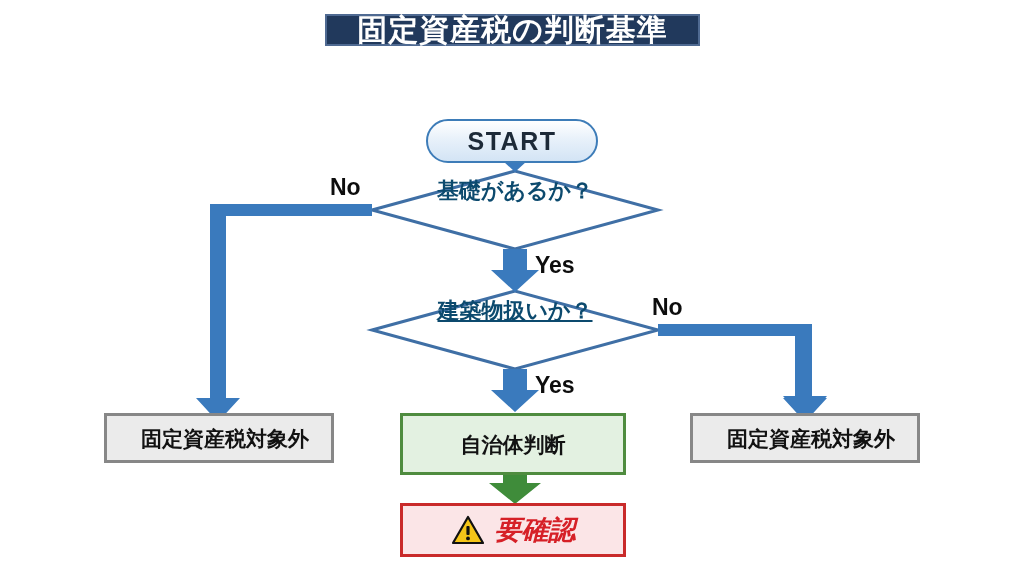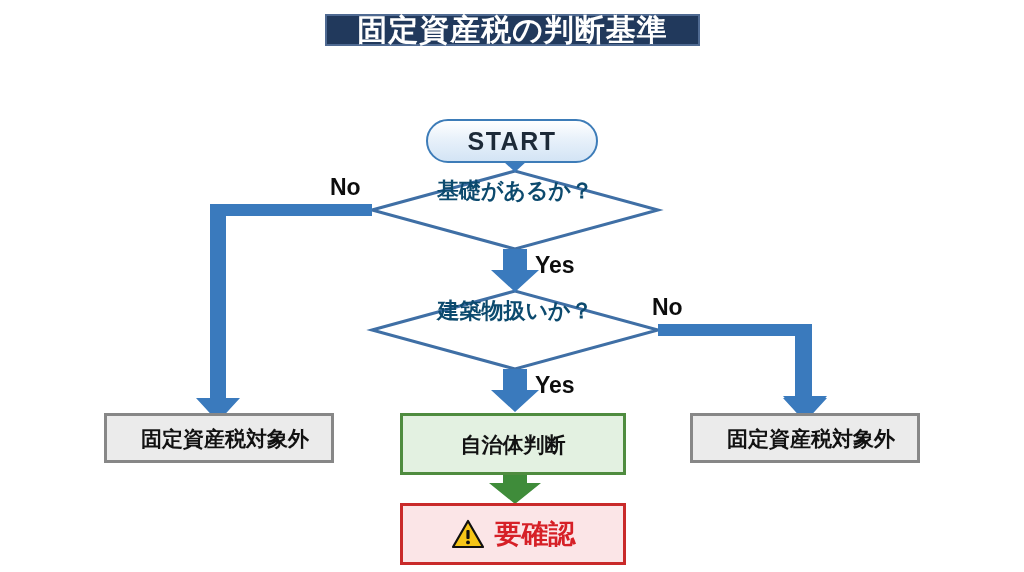--- a/index.html
+++ b/index.html
@@ -79,21 +79,21 @@
     display: flex;
     align-items: flex-start;
     justify-content: center;
     color: #0c4a6e;
     font-size: 22px;
     font-weight: bold;
     white-space: nowrap;
     line-height: 1;
   }
   #diamond-1-label { left: 372px; top: 180px; width: 286px; height: 60px; }
-  #diamond-2-label { left: 372px; top: 300px; width: 286px; height: 60px; }
+  #diamond-2-label { left: 372px; top: 300px; width: 286px; height: 60px; text-decoration: underline; }
 
   
   .edge-label {
     position: absolute;
     color: #0d0d0d;
     font-size: 23px;
     font-weight: bold;
     line-height: 1;
     white-space: nowrap;
   }
@@ -132,21 +132,21 @@
 
   .box-red {
     background: #fbe5e7;
     border: 3px solid #c92a2a;
   }
   .box-red .term-text { color: #d62027; font-size: 27px; }
 
   #box-left    { left: 104px; top: 413px; width: 230px; height: 50px; }
   #box-center  { left: 400px; top: 413px; width: 226px; height: 62px; }
   #box-right   { left: 690px; top: 413px; width: 230px; height: 50px; }
-  #box-warning { left: 400px; top: 503px; width: 226px; height: 62px; }
+  #box-warning { left: 400px; top: 503px; width: 226px; height: 54px; font-style: italic; }
 
   #box-warning .warn-inner {
     display: flex;
     align-items: center;
     justify-content: center;
     gap: 10px;
   }
   .warn-icon {
     width: 34px;
     height: 30px;

